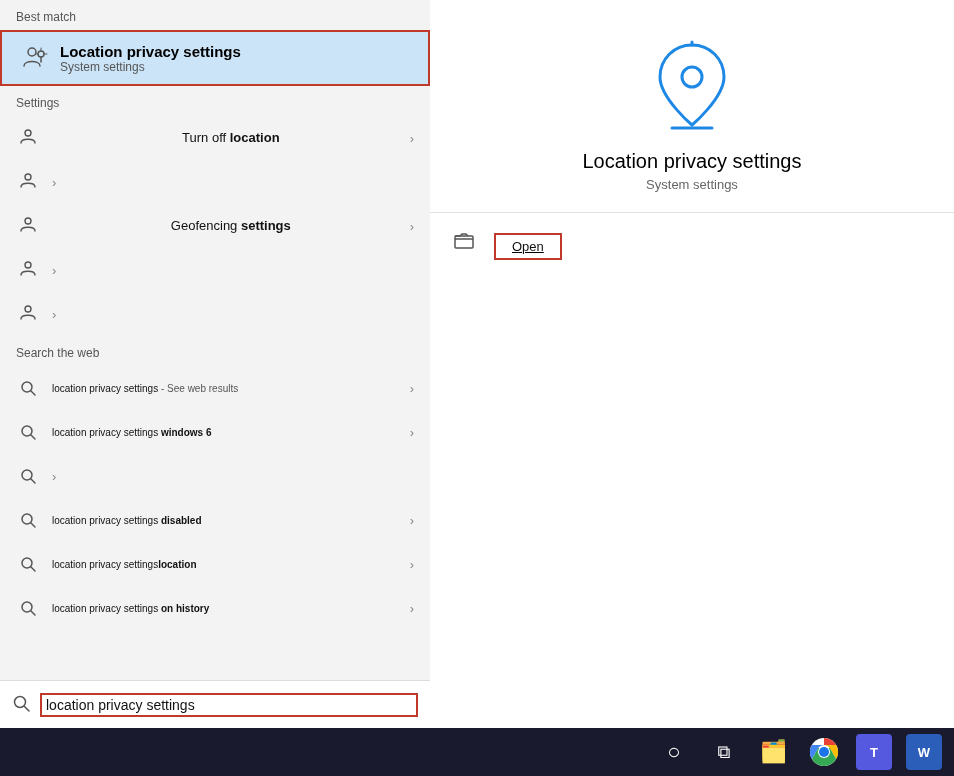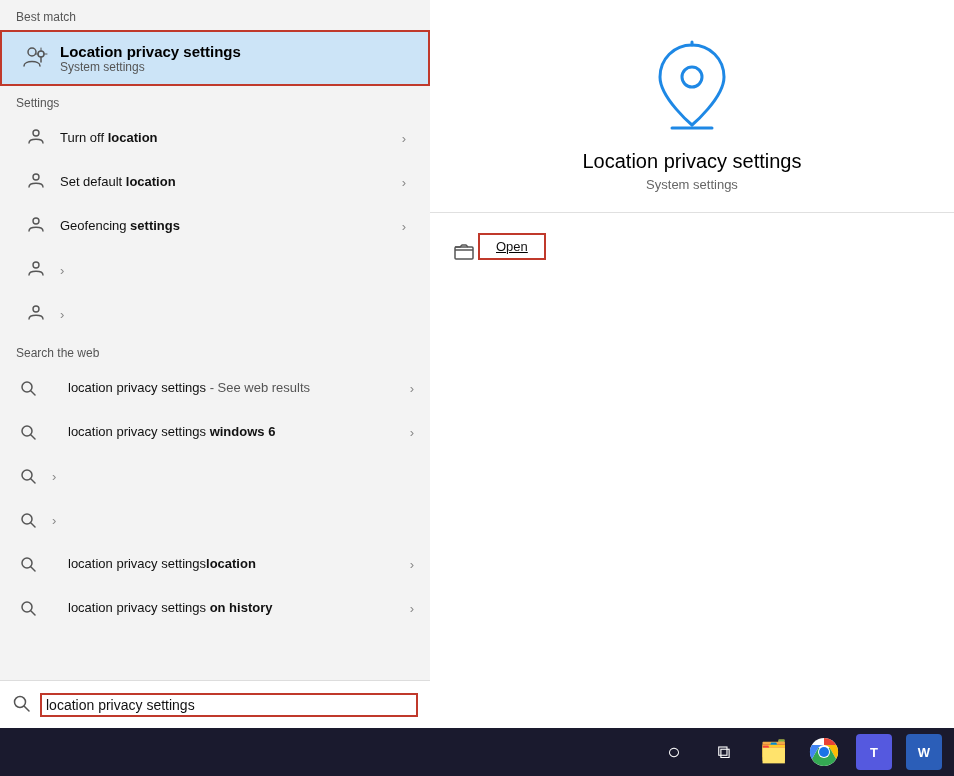--- a/index.html
+++ b/index.html
@@ -68,25 +68,26 @@
     }
 
     
     .settings-section {
       background: #f3f3f3;
     }
 
     .list-item {
       display: flex;
       align-items: center;
-      padding: 10px 24px;
+      padding: 10px 16px;
       cursor: pointer;
       background: #f3f3f3;
       border-bottom: none;
       transition: background 0.1s;
+      text-align: center;
     }
 
     .list-item .item-icon {
       width: 24px;
       height: 24px;
       display: flex;
       align-items: center;
       justify-content: center;
       margin-right: 12px;
       flex-shrink: 0;
@@ -124,24 +125,23 @@
       display: flex;
       align-items: center;
       justify-content: center;
       margin-right: 12px;
       flex-shrink: 0;
       color: #555;
     }
 
     .web-item .item-label {
       flex: 1;
-      font-size: 13px;
+      font-size: 10px;
       color: #111;
       line-height: 1.3;
-      margin-left: 16px;
     }
 
     .web-item .item-label strong {
       font-weight: 700;
     }
 
     .web-item .item-label .subtext {
       color: #555;
       font-weight: 400;
     }
@@ -218,22 +218,22 @@
 
     .right-subtitle {
       font-size: 13px;
       color: #666;
       text-align: center;
     }
 
     .right-actions {
       padding: 20px 24px;
       display: flex;
-      align-items: flex-end;
-      gap: 4px;
+      align-items: flex-start;
+      gap: 20px;
       text-decoration: underline;
     }
 
     .open-icon {
       color: #555;
       font-size: 18px;
       display: flex;
       align-items: center;
     }
 
@@ -348,21 +348,20 @@
         <div class="chevron">›</div>
       </div>
 
       <div class="list-item">
         <div class="item-icon">
           <svg width="18" height="22" viewBox="0 0 18 22" fill="none">
             <circle cx="9" cy="6" r="3" stroke="#555" stroke-width="1.4" fill="none"></circle>
             <path d="M2 16 c0-5 14-5 14 0" stroke="#555" stroke-width="1.4" fill="none" stroke-linecap="round"></path>
           </svg>
         </div>
-        <div class="item-label">Set default <strong>location</strong></div>
         <div class="chevron">›</div>
       </div>
 
       <div class="list-item">
         <div class="item-icon">
           <svg width="18" height="22" viewBox="0 0 18 22" fill="none">
             <circle cx="9" cy="6" r="3" stroke="#555" stroke-width="1.4" fill="none"></circle>
             <path d="M2 16 c0-5 14-5 14 0" stroke="#555" stroke-width="1.4" fill="none" stroke-linecap="round"></path>
           </svg>
         </div>
@@ -425,20 +424,21 @@
       <div class="chevron">›</div>
     </div>
 
     <div class="web-item">
       <div class="item-icon">
         <svg width="16" height="16" viewBox="0 0 16 16" fill="none">
           <circle cx="7" cy="7" r="5" stroke="#555" stroke-width="1.5" fill="none"></circle>
           <line x1="11" y1="11" x2="15" y2="15" stroke="#555" stroke-width="1.5" stroke-linecap="round"></line>
         </svg>
       </div>
+      <div class="item-label">location privacy settings <strong>disabled</strong></div>
       <div class="chevron">›</div>
     </div>
 
     <div class="web-item">
       <div class="item-icon">
         <svg width="16" height="16" viewBox="0 0 16 16" fill="none">
           <circle cx="7" cy="7" r="5" stroke="#555" stroke-width="1.5" fill="none"></circle>
           <line x1="11" y1="11" x2="15" y2="15" stroke="#555" stroke-width="1.5" stroke-linecap="round"></line>
         </svg>
       </div>

